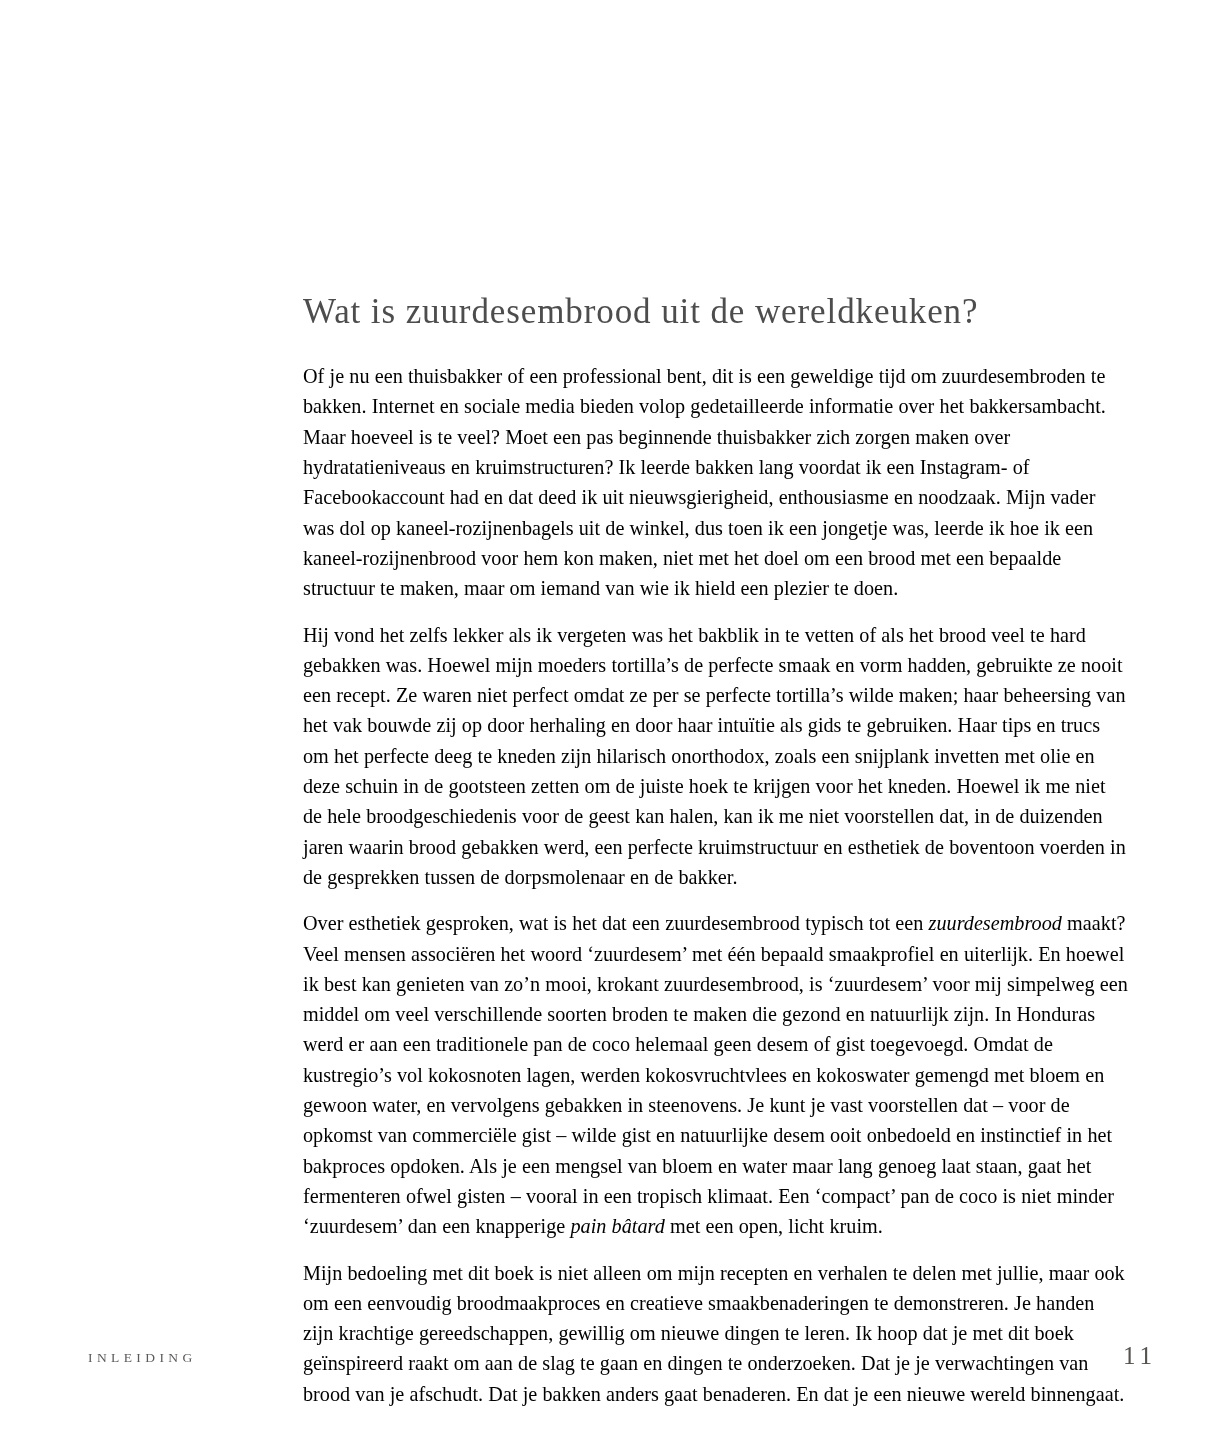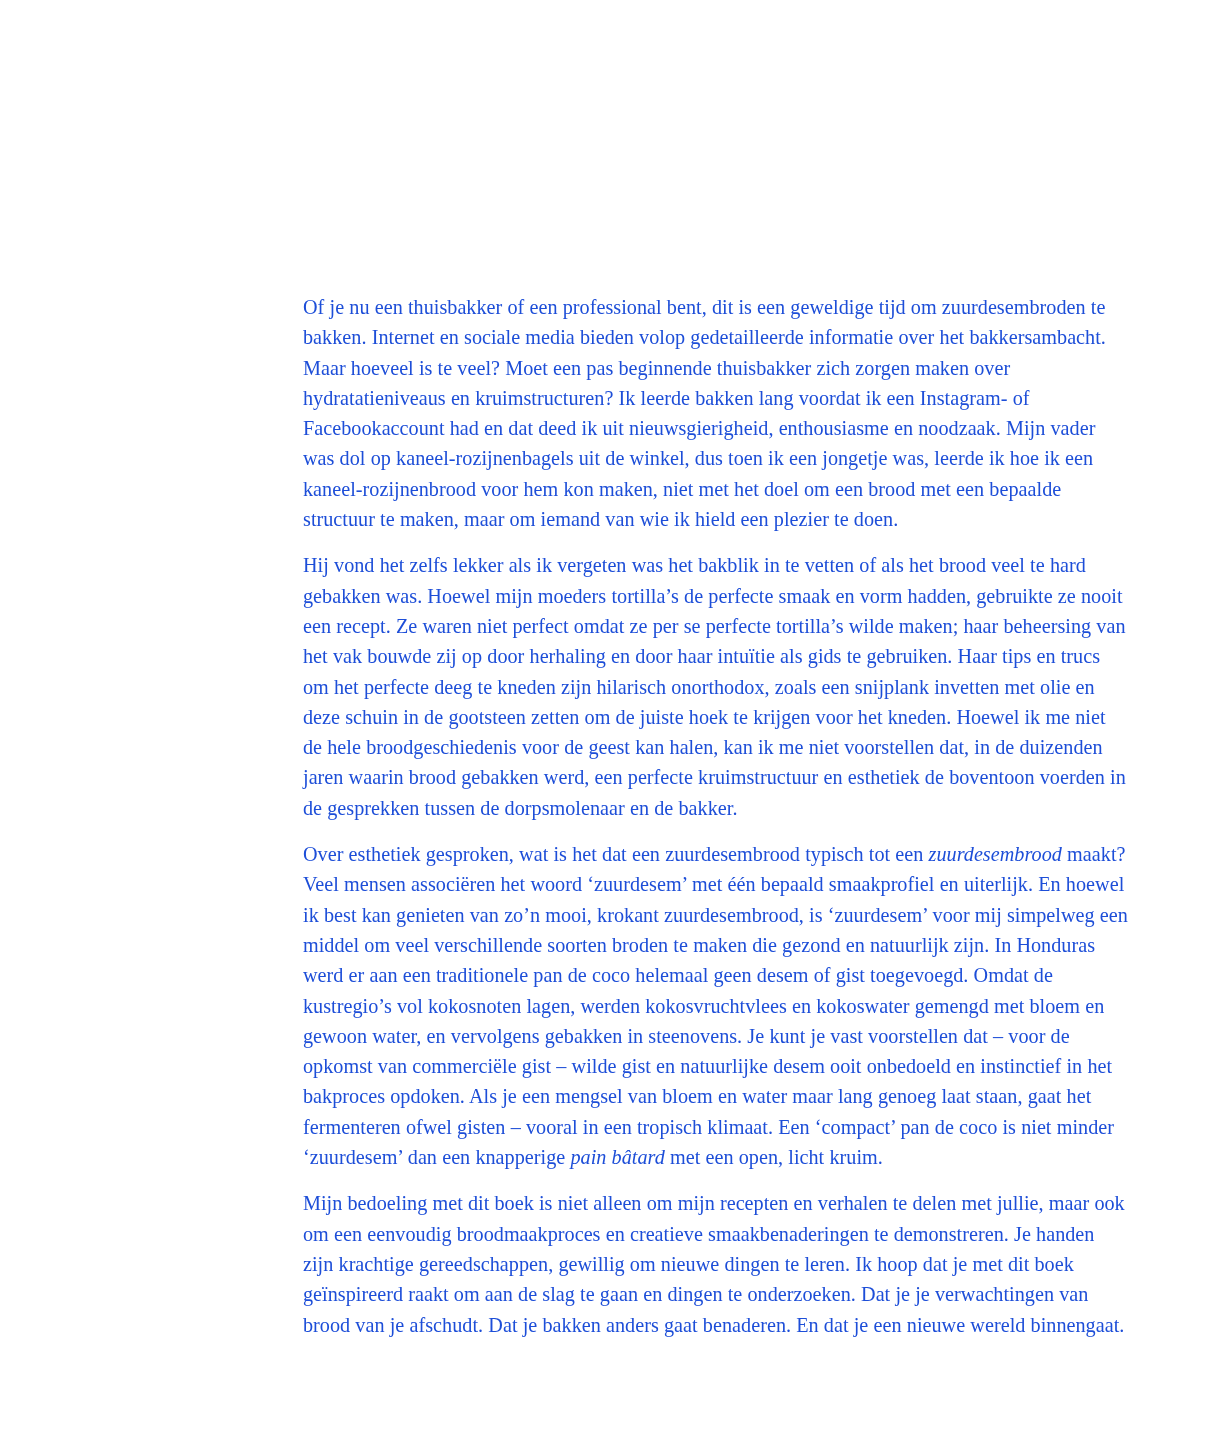--- a/index.html
+++ b/index.html
@@ -36,21 +36,21 @@
     line-height: 1.12;
     letter-spacing: 0.9px;
     color: #4d4d4d;
     white-space: nowrap;
   }
 
   .body-par {
     margin: 0 0 16px 0;
     font-size: 20.2px;
     line-height: 30.3px;
-    color: #1d4ed8;
+    color: #000000;
     text-align: left;
     letter-spacing: 0.02px;
     word-spacing: 0.1px;
   }
 
   .body-par:last-child {
     margin-bottom: 13px;
   }
 
   .body-par em {
@@ -88,33 +88,38 @@
     white-space: nowrap;
   }
 </style>
 </head>
 <body>
 
 <div class="page">
 
   <div class="text-column">
 
+    <h1 class="page-title">Wat is zuurdesembrood uit de wereldkeuken?</h1>
 
     <p class="body-par">
       <span>Of je nu een thuisbakker of een professional bent, dit is een geweldige tijd om zuurdesembroden te bakken. Internet en sociale media bieden volop gedetailleerde informatie over het bakkersambacht. Maar hoeveel is te veel? Moet een pas beginnende thuisbakker zich zorgen maken over hydratatieniveaus en kruimstructuren? Ik leerde bakken lang voordat ik een Instagram- of Facebookaccount had en dat deed ik uit nieuwsgierigheid, enthousiasme en noodzaak. Mijn vader was dol op kaneel-rozijnenbagels uit de winkel, dus toen ik een jongetje was, leerde ik hoe ik een kaneel-rozijnenbrood voor hem kon maken, niet met het doel om een brood met een bepaalde structuur te maken, maar om iemand van wie ik hield een plezier te doen.</span>
     </p>
 
     <p class="body-par">
       <span>Hij vond het zelfs lekker als ik vergeten was het bakblik in te vetten of als het brood veel te hard gebakken was. Hoewel mijn moeders tortilla’s de perfecte smaak en vorm hadden, gebruikte ze nooit een recept. Ze waren niet perfect omdat ze per se perfecte tortilla’s wilde maken; haar beheersing van het vak bouwde zij op door herhaling en door haar intuïtie als gids te gebruiken. Haar tips en trucs om het perfecte deeg te kneden zijn hilarisch onorthodox, zoals een snijplank invetten met olie en deze schuin in de gootsteen zetten om de juiste hoek te krijgen voor het kneden. Hoewel ik me niet de hele broodgeschiedenis voor de geest kan halen, kan ik me niet voorstellen dat, in de duizenden jaren waarin brood gebakken werd, een perfecte kruimstructuur en esthetiek de boventoon voerden in de gesprekken tussen de dorpsmolenaar en de bakker.</span>
     </p>
 
     <p class="body-par">
       <span>Over esthetiek gesproken, wat is het dat een zuurdesembrood typisch tot een </span><em>zuurdesembrood</em><span> maakt? Veel mensen associëren het woord ‘zuurdesem’ met één bepaald smaakprofiel en uiterlijk. En hoewel ik best kan genieten van zo’n mooi, krokant zuurdesembrood, is ‘zuurdesem’ voor mij simpelweg een middel om veel verschillende soorten broden te maken die gezond en natuurlijk zijn. In Honduras werd er aan een traditionele pan de coco helemaal geen desem of gist toegevoegd. Omdat de kustregio’s vol kokosnoten lagen, werden kokosvruchtvlees en kokoswater gemengd met bloem en gewoon water, en vervolgens gebakken in steenovens. Je kunt je vast voorstellen dat – voor de opkomst van commerciële gist – wilde gist en natuurlijke desem ooit onbedoeld en instinctief in het bakproces opdoken. Als je een mengsel van bloem en water maar lang genoeg laat staan, gaat het fermenteren ofwel gisten – vooral in een tropisch klimaat. Een ‘compact’ pan de coco is niet minder ‘zuurdesem’ dan een knapperige </span><em>pain bâtard</em><span> met een open, licht kruim.</span>
     </p>
 
     <p class="body-par">
       <span>Mijn bedoeling met dit boek is niet alleen om mijn recepten en verhalen te delen met jullie, maar ook om een eenvoudig broodmaakproces en creatieve smaakbenaderingen te demonstreren. Je handen zijn krachtige gereedschappen, gewillig om nieuwe dingen te leren. Ik hoop dat je met dit boek geïnspireerd raakt om aan de slag te gaan en dingen te onderzoeken. Dat je je verwachtingen van brood van je afschudt. Dat je bakken anders gaat benaderen. En dat je een nieuwe wereld binnengaat.</span>
     </p>
 
   </div>
 
+  <div class="footer">
+    <div class="running-head">INLEIDING</div>
+    <div class="folio">11</div>
+  </div>
 
 </div>
 
 </body></html>

